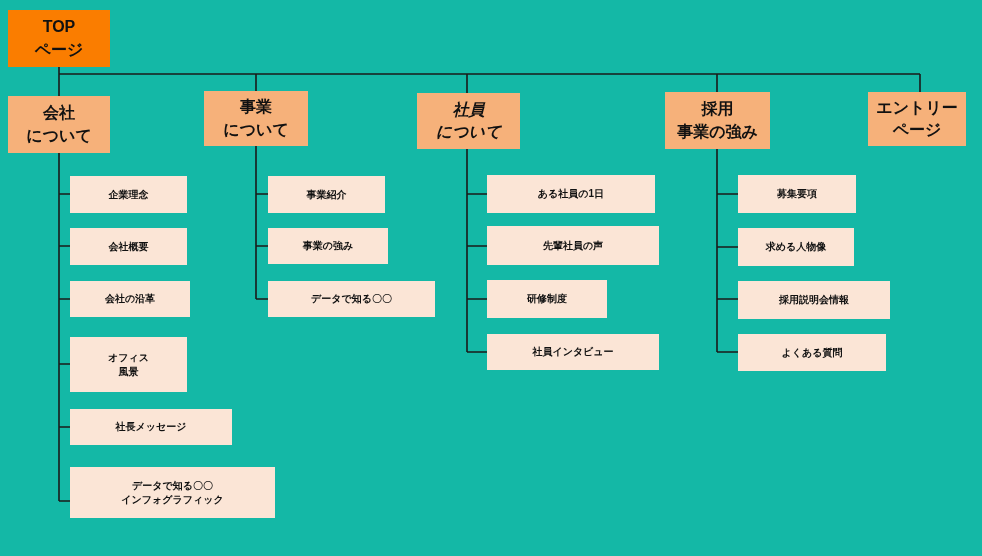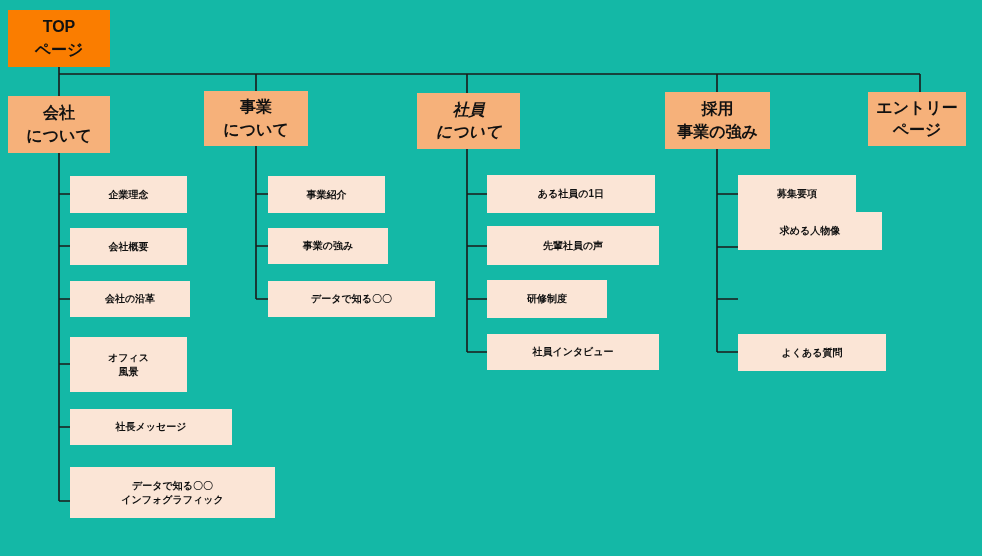--- a/index.html
+++ b/index.html
@@ -35,21 +35,21 @@
   .b-s1c0{left:268px;top:176px;width:117px;height:37px;}
   .b-s1c1{left:268px;top:228px;width:120px;height:36px;}
   .b-s1c2{left:268px;top:281px;width:167px;height:36px;}
   
   .b-s2c0{left:487px;top:175px;width:168px;height:38px;}
   .b-s2c1{left:487px;top:226px;width:172px;height:39px;}
   .b-s2c2{left:487px;top:280px;width:120px;height:38px;}
   .b-s2c3{left:487px;top:334px;width:172px;height:36px;}
   
   .b-s3c0{left:738px;top:175px;width:118px;height:38px;}
-  .b-s3c1{left:738px;top:212px;width:144px;height:38px;}
+  .b-s3c1{left:738px;top:228px;width:116px;height:38px;}
   .b-s3c2{left:738px;top:281px;width:152px;height:38px;}
   .b-s3c3{left:738px;top:334px;width:148px;height:37px;}
 </style>
 </head>
 <body>
 
 <div class="canvas">
 
   <svg class="connectors" width="982" height="556" viewBox="0 0 982 556" fill="none">
     <path d="M59 67 V96
@@ -95,15 +95,16 @@
   <div class="box l3 b-s1c1">事業の強み</div>
   <div class="box l3 b-s1c2">データで知る〇〇</div>
 
   <div class="box l3 b-s2c0">ある社員の1日</div>
   <div class="box l3 b-s2c1">先輩社員の声</div>
   <div class="box l3 b-s2c2">研修制度</div>
   <div class="box l3 b-s2c3">社員インタビュー</div>
 
   <div class="box l3 b-s3c0">募集要項</div>
   <div class="box l3 b-s3c1">求める人物像</div>
+  <div class="box l3 b-s3c2">採用説明会情報</div>
   <div class="box l3 b-s3c3">よくある質問</div>
 
 </div>
 
 </body></html>

